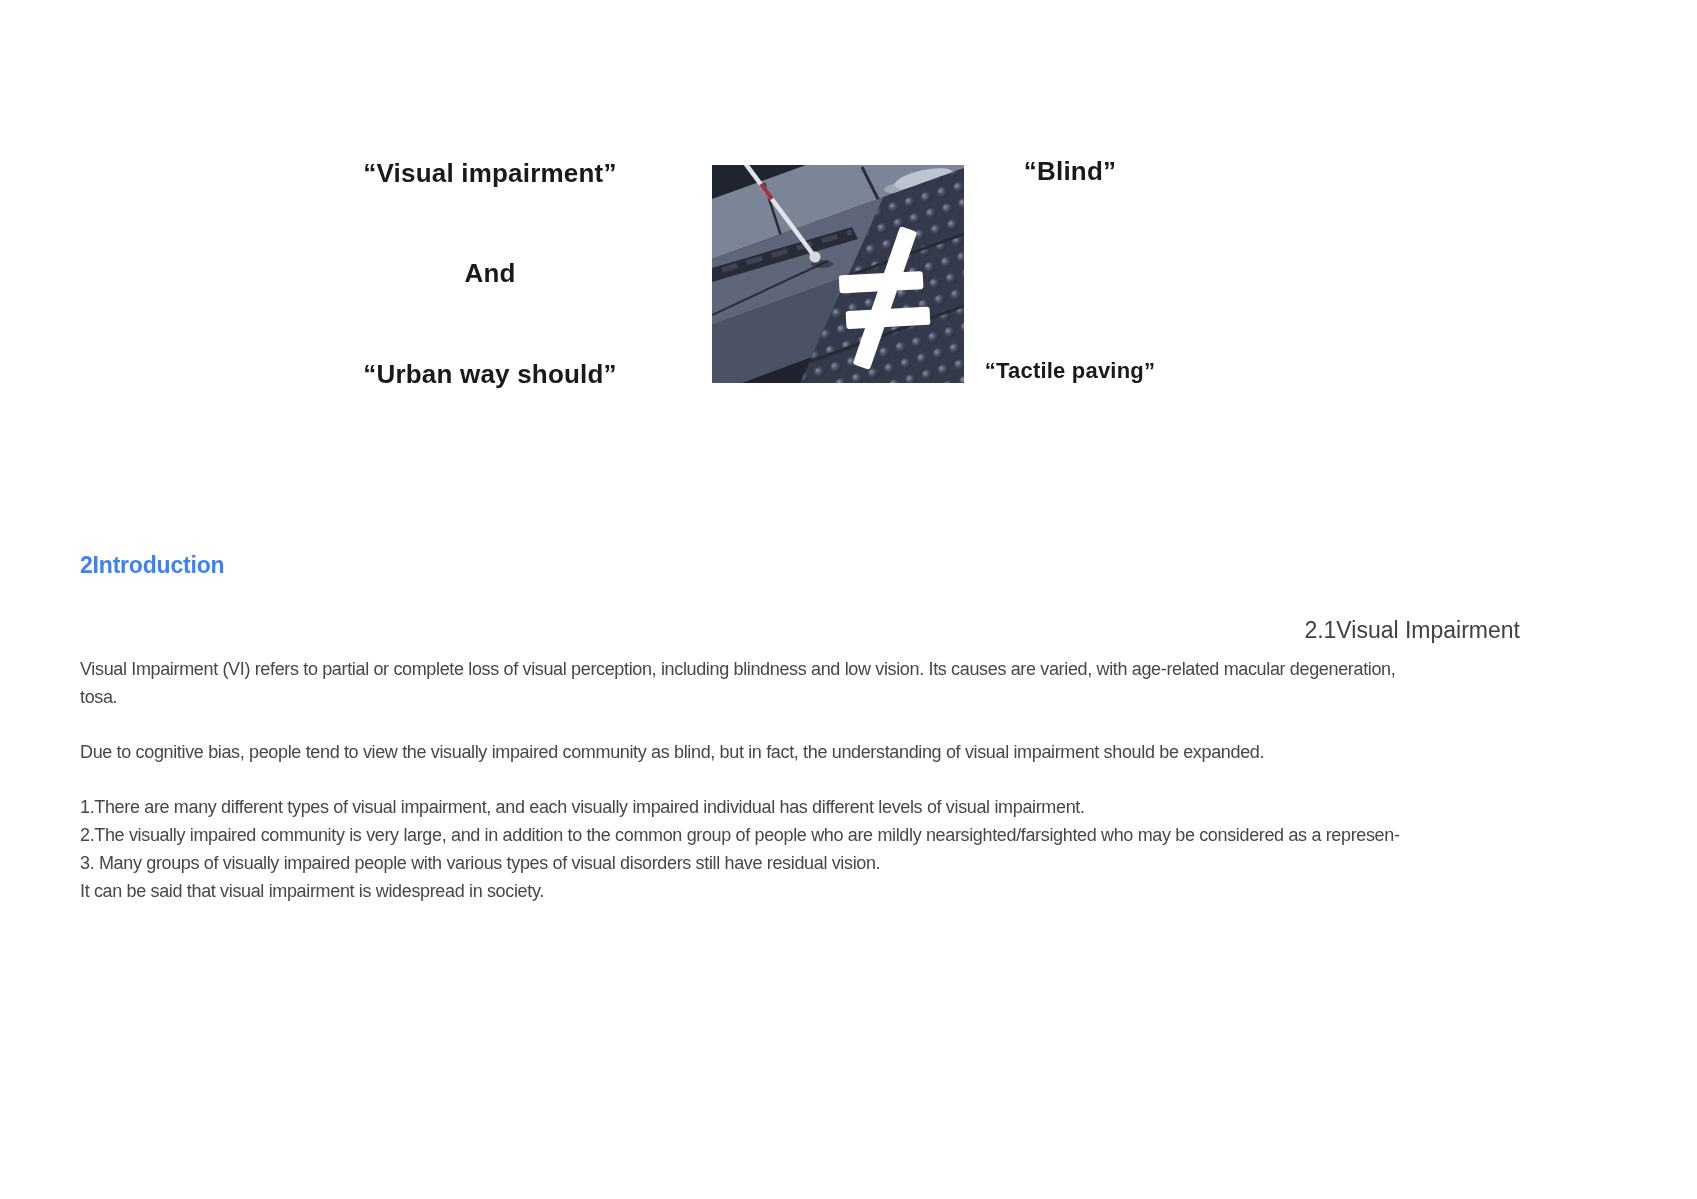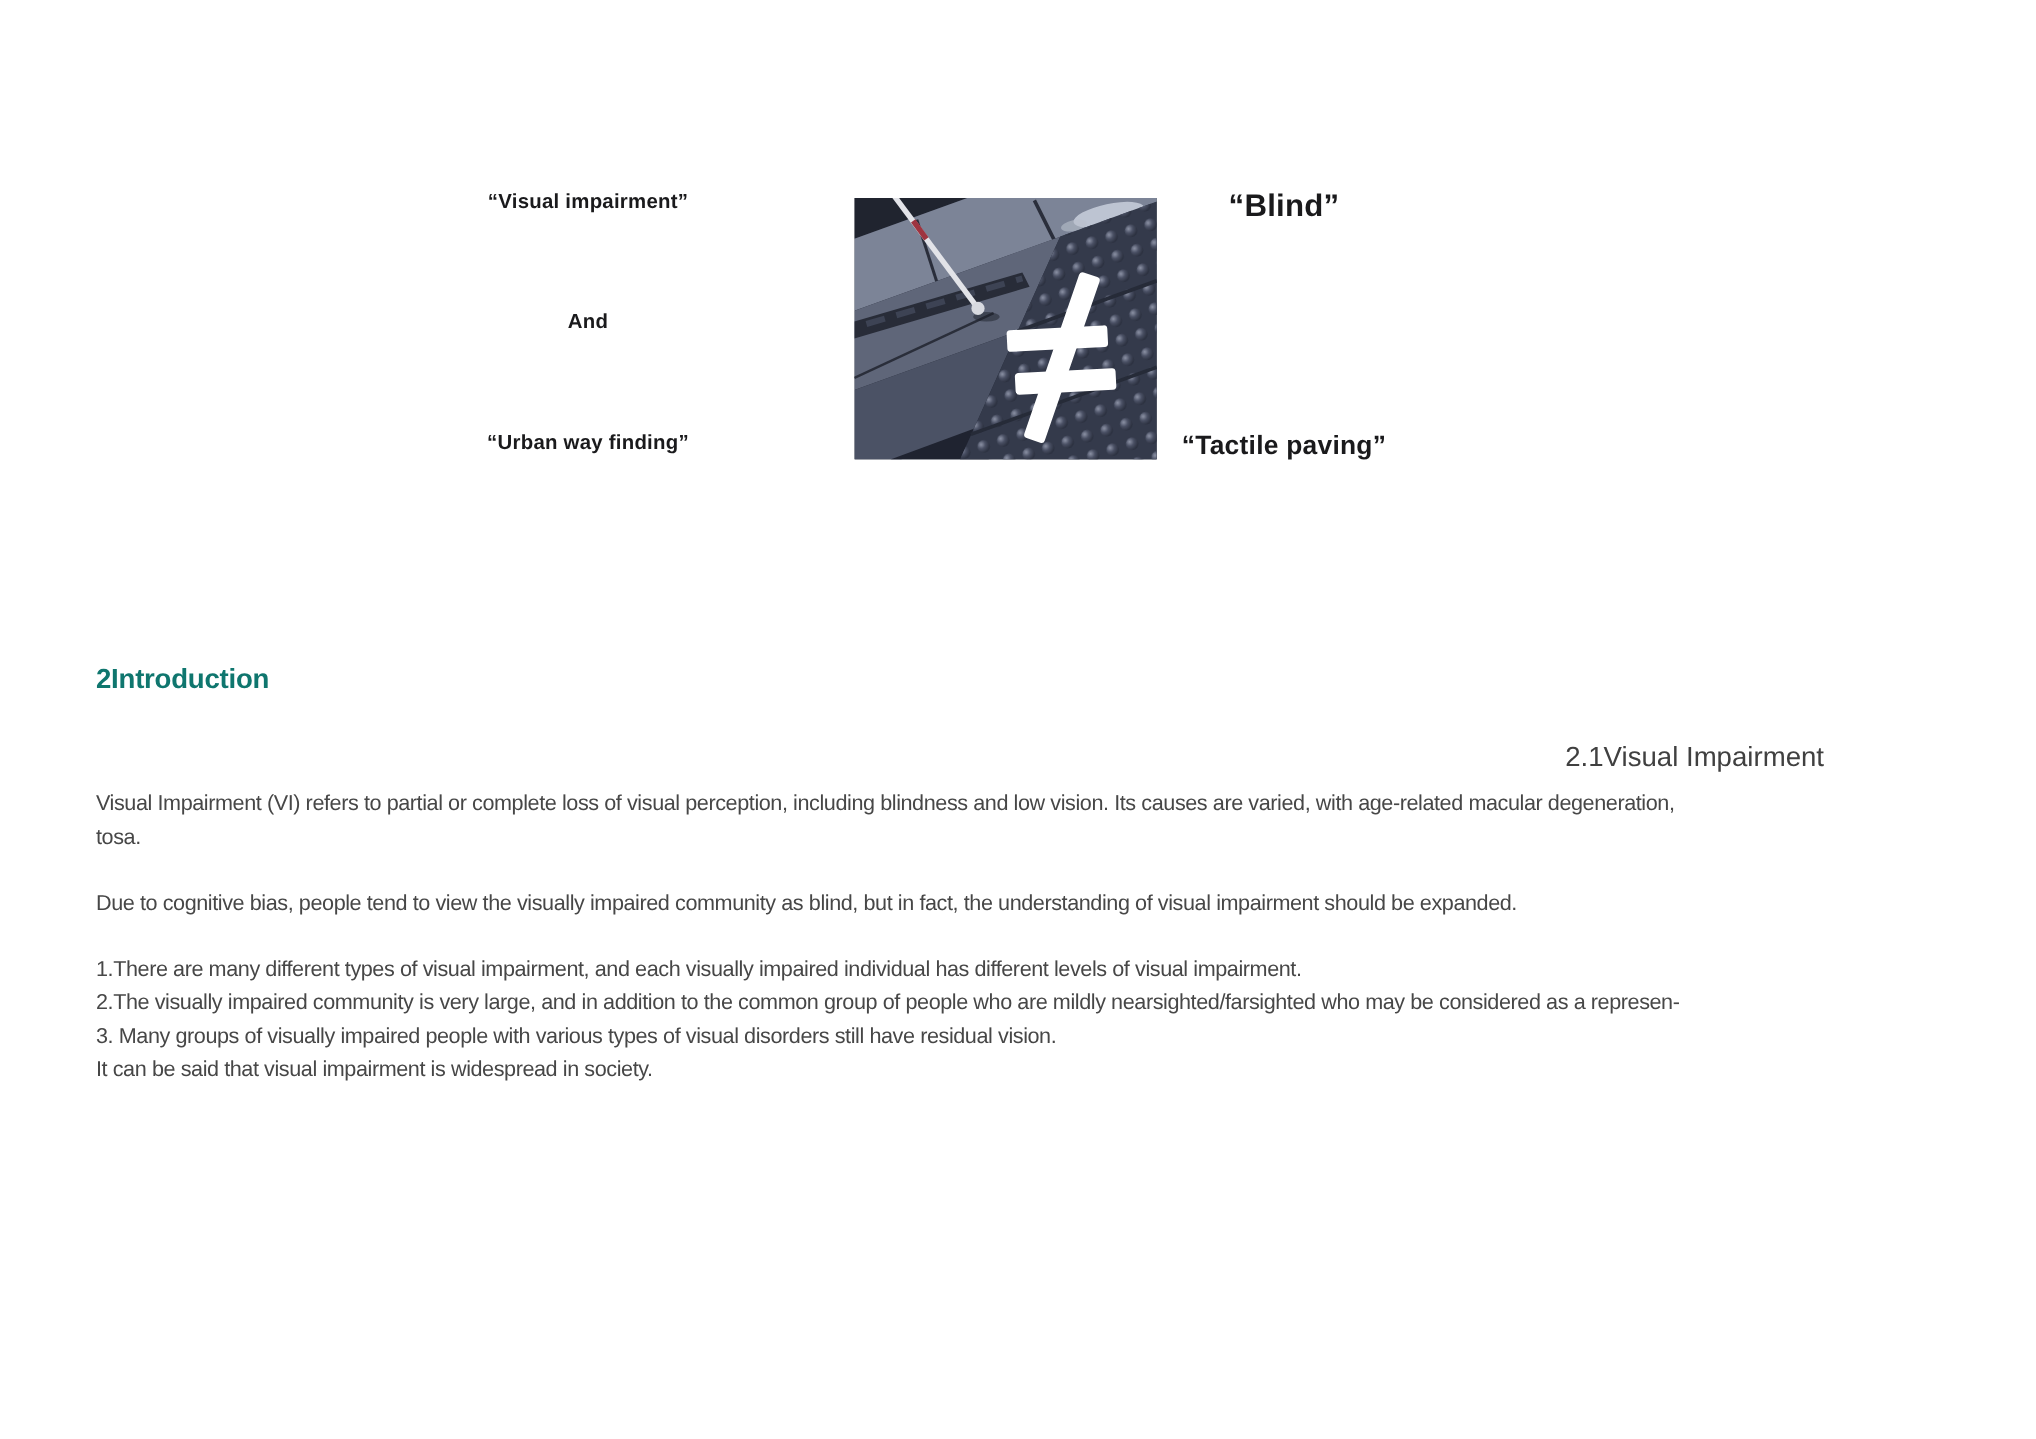--- a/index.html
+++ b/index.html
@@ -11,21 +11,21 @@
     font-family:"Liberation Sans", sans-serif;
   }
 
   
   .hero { position:absolute; inset:0; }
   .hero-col-left  { position:absolute; left:300px; top:0; width:380px; }
   .hero-col-right { position:absolute; left:910px; top:0; width:320px; }
   .hero-label {
     position:absolute; left:0; width:100%;
     text-align:center;
-    font-weight:700; font-size:17px; color:#1a1a1c;
+    font-weight:700; font-size:26px; color:#1a1a1c;
     letter-spacing:0.2px;
     white-space:nowrap;
   }
   .hl-1 { top:158px; }
   .hl-2 { top:258px; }
   .hl-3 { top:359px; }
   .hr-1 { top:156px; font-size:26px; }
   .hr-2 { top:358px; font-size:22px; }
 
   .hero-photo {
@@ -33,21 +33,21 @@
     width:252px; height:218px;
   }
   .hero-photo svg { display:block; width:100%; height:100%; }
 
   
   .content {
     position:absolute; left:80px; top:552px; width:1440px;
     color:#474747;
   }
   .h2 {
-    font-size:23px; font-weight:700; color:#0f766e;
+    font-size:23px; font-weight:700; color:#3b82f6;
     letter-spacing:-0.2px; line-height:26px;
   }
   .h3 {
     margin-top:38px;
     font-size:23px; font-weight:400; color:#404040;
     line-height:28px;
     text-align:right;
   }
   .paras { margin-top:12px; font-size:18px; line-height:27.7px; letter-spacing:-0.35px; }
   .para + .para { margin-top:27.7px; }
@@ -56,21 +56,21 @@
 </head>
 <body>
 
 <div class="page">
 
   <div class="hero">
 
     <div class="hero-col-left">
       <div class="hero-label hl-1">“Visual impairment”</div>
       <div class="hero-label hl-2">And</div>
-      <div class="hero-label hl-3">“Urban way finding”</div>
+      <div class="hero-label hl-3">“Urban way should”</div>
     </div>
 
     <div class="hero-col-right">
       <div class="hero-label hr-1">“Blind”</div>
       <div class="hero-label hr-2">“Tactile paving”</div>
     </div>
 
     <div class="hero-photo">
       <svg viewBox="0 0 252 218">
         <defs>

